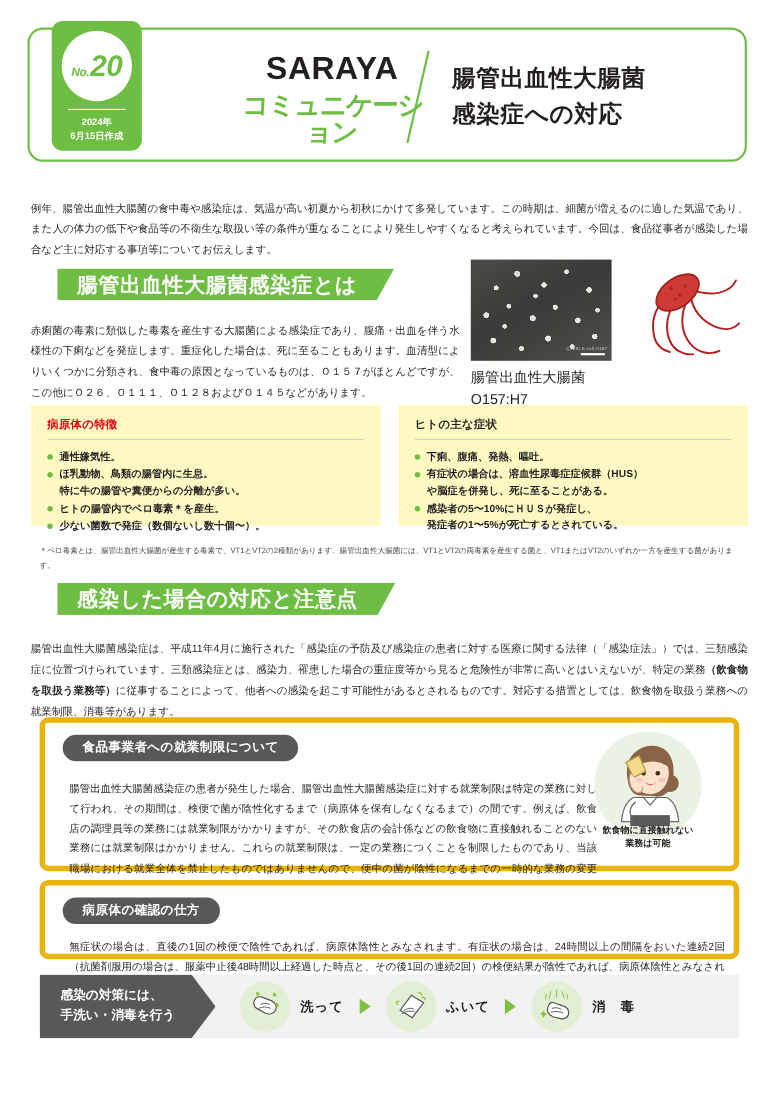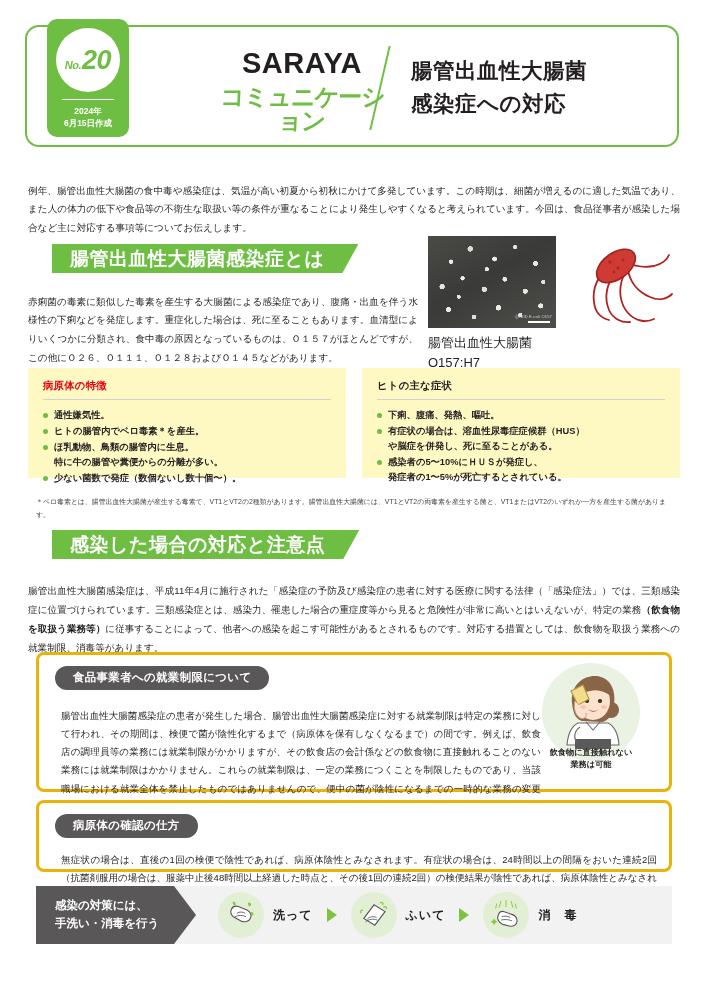--- a/index.html
+++ b/index.html
@@ -299,21 +299,21 @@
     font-size: 9.6px;
     line-height: 1.98;
     text-align: justify;
   }
   .sec2-body b { font-weight: bold; }
 
   .panel {
     position: absolute;
     left: 36px;
     width: 636px;
-    border: 3px solid #eab308;
+    border: 5px solid #eab308;
     border-radius: 8px;
     box-sizing: border-box;
     background: #ffffff;
   }
   #panel-employment { top: 652px; height: 140px; }
   #panel-confirm { top: 800px; height: 72px; }
 
   .pill {
     position: absolute;
     left: 16px;
@@ -486,22 +486,22 @@
     <circle cx="50" cy="28" r="1.6" fill="#a52a26"></circle>
     <circle cx="55" cy="20" r="1.5" fill="#a52a26"></circle>
     <circle cx="46" cy="32" r="1.4" fill="#a52a26"></circle>
   </svg>
 
   <div class="info-box" id="box-pathogen">
     <div class="info-title">病原体の特徴</div>
     <div class="info-rule"></div>
     <ul class="bullet-list">
       <li><span>通性嫌気性。</span></li>
+      <li><span>ほ乳動物、鳥類の腸管内に生息。</span><span class="cont">特に牛の腸管や糞便からの分離が多い。</span></li>
       <li><span>ヒトの腸管内でベロ毒素＊を産生。</span></li>
-      <li><span>ほ乳動物、鳥類の腸管内に生息。</span><span class="cont">特に牛の腸管や糞便からの分離が多い。</span></li>
       <li><span>少ない菌数で発症（数個ないし数十個〜）。</span></li>
     </ul>
   </div>
 
   <div class="info-box" id="box-symptoms">
     <div class="info-title">ヒトの主な症状</div>
     <div class="info-rule"></div>
     <ul class="bullet-list">
       <li><span>下痢、腹痛、発熱、嘔吐。</span></li>
       <li><span>有症状の場合は、溶血性尿毒症症候群（HUS）</span><span class="cont">や脳症を併発し、死に至ることがある。</span></li>

